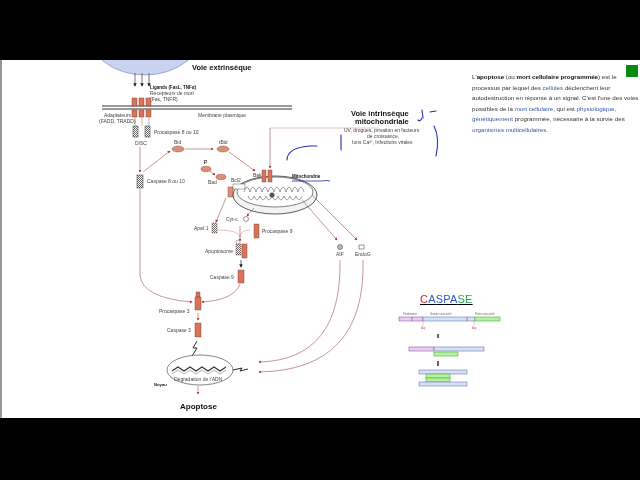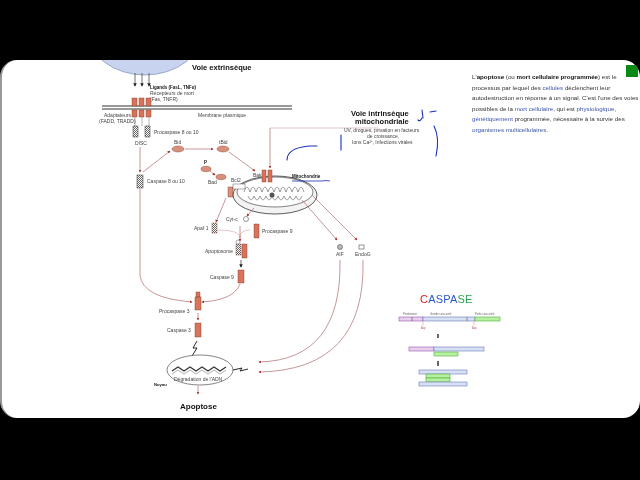--- a/index.html
+++ b/index.html
@@ -1,25 +1,25 @@
 <!DOCTYPE html>
 <html><head>
 <meta charset="utf-8">
 <style>
   html,body{margin:0;padding:0;background:#000;}
   body{width:640px;height:480px;position:relative;overflow:hidden;font-family:"Liberation Sans",sans-serif;}
-  #frame{position:absolute;left:0;top:60px;width:640px;height:358px;background:#fff;border-left:2px solid #999;box-sizing:border-box;overflow:hidden;border-radius:17px;}
+  #frame{position:absolute;left:0;top:60px;width:640px;height:358px;background:#fff;border-left:2px solid #999;box-sizing:border-box;overflow:hidden;}
   #diagram{position:absolute;left:0;top:0;}
   .lbl{font-family:"Liberation Sans",sans-serif;fill:#444;font-size:5px;}
   .lbl-b{font-family:"Liberation Sans",sans-serif;fill:#111;font-weight:bold;}
   #wiki{position:absolute;left:470px;top:12px;width:170px;font-size:6.2px;line-height:10.5px;color:#333;font-family:"Liberation Sans",sans-serif;}
   #wiki b{color:#111;}
   #wiki .lnk{color:#3a54a8;}
   #green-sq{position:absolute;left:624px;top:5px;width:12px;height:12px;background:#0a8a12;}
-  #caspase-title{position:absolute;left:418px;top:233px;font-size:11px;letter-spacing:0.2px;font-family:"Liberation Sans",sans-serif;}
+  #caspase-title{position:absolute;left:418px;top:233px;font-size:11px;letter-spacing:0.2px;font-family:"Liberation Sans",sans-serif;text-decoration:underline;}
 </style>
 </head>
 <body>
 
 <div id="frame">
   <svg id="diagram" width="640" height="358" viewBox="0 0 640 358">
     <defs>
       <marker id="ar" markerWidth="5" markerHeight="5" refX="4" refY="2.5" orient="auto">
         <path d="M0,0 L5,2.5 L0,5 Z" fill="#b03030"></path>
       </marker>

